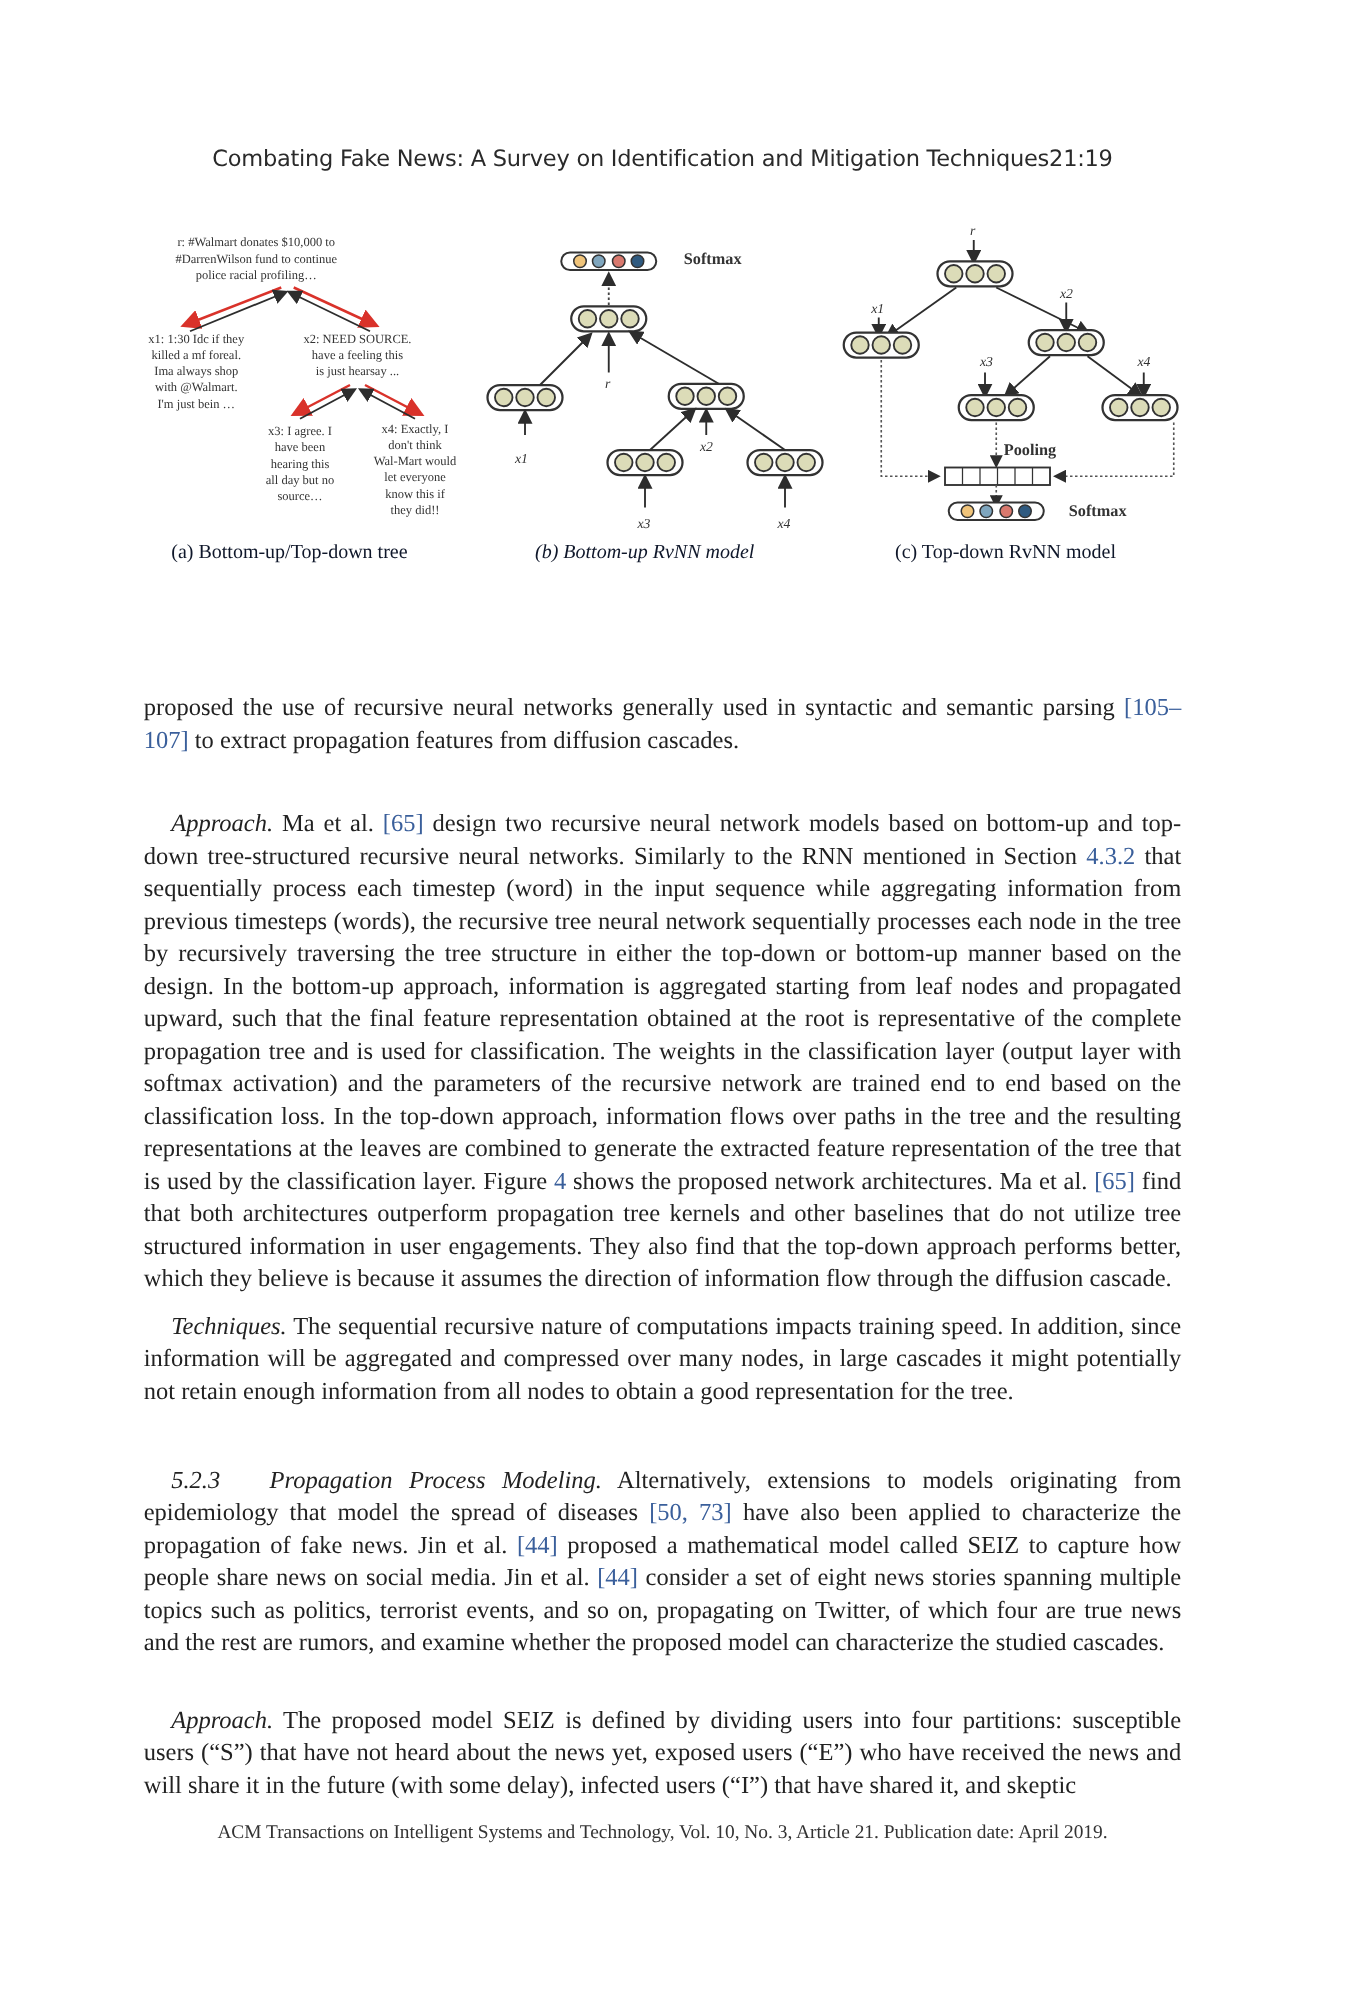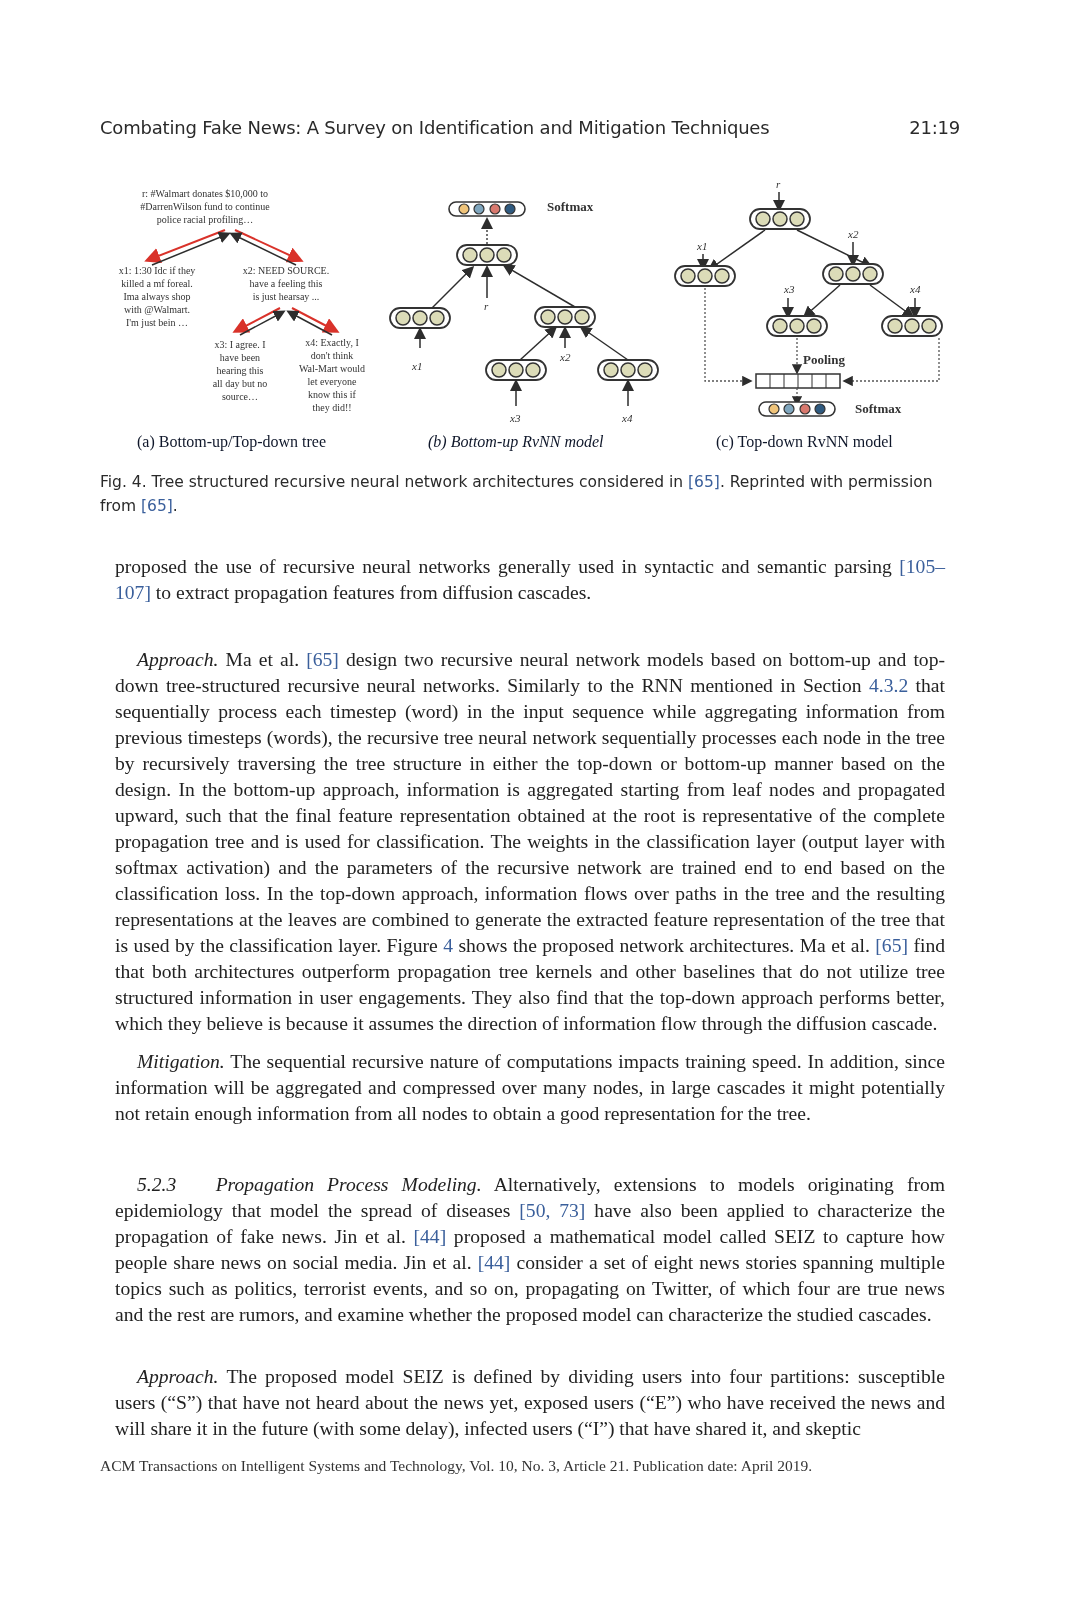--- a/index.html
+++ b/index.html
@@ -1,32 +1,32 @@
 <!DOCTYPE html>
 <html><head>
 <meta charset="utf-8">
 <style>
   html, body { margin:0; padding:0; background:#ffffff; }
   body { width:1080px; height:1600px; position:relative; overflow:hidden; color:#222; }
   .page { position:absolute; left:0; top:0; width:1080px; height:1600px; }
-  .header { position:absolute; left:100px; top:117px; width:860px; display:flex; justify-content:space-between;
+  .header { position:absolute; left:100px; top:117px; width:860px; display:flex; justify-content:center;
             font-family:"DejaVu Sans", sans-serif; font-size:18px; color:#2a2a2a; letter-spacing:-0.2px; }
   .fig { position:absolute; left:100px; top:178px; width:860px; height:280px; }
   .fig svg { position:absolute; left:0; top:0; }
   .fig text { font-family:"Liberation Serif", serif; fill:#333; }
   .subcap { position:absolute; top:433px; font-family:"Liberation Serif", serif; font-size:16px; color:#0f172a; }
   .caption { position:absolute; left:100px; top:470px; width:860px; font-family:"DejaVu Sans", sans-serif;
              font-size:15.5px; line-height:24px; color:#2a2a2a; }
   .body-text { position:absolute; left:100px; width:860px; font-family:"Liberation Serif", serif;
                font-size:19.6px; line-height:26px; color:#222; text-align:justify; }
   .body-text p { margin:15px; }
   .indent { text-indent:22px; }
   .ref { color:#3a5f9b; }
   .it { font-style:italic; }
-  .footer { position:absolute; left:100px; width:860px; top:1457px; text-align:left;
+  .footer { position:absolute; left:100px; width:860px; top:1457px; text-align:center;
             font-family:"Liberation Serif", serif; font-size:15.5px; color:#333; }
 </style>
 </head>
 <body>
 
 <div class="page">
 
   <div class="header">
     <span>Combating Fake News: A Survey on Identification and Mitigation Techniques</span>
     <span>21:19</span>
@@ -153,34 +153,31 @@
         <use href="#softmax" x="697" y="231"></use>
         <text x="755" y="235" font-size="13" font-weight="bold">Softmax</text>
       </g>
     </svg>
   </div>
 
   <span class="subcap" style="left:137px;">(a) Bottom-up/Top-down tree</span>
   <span class="subcap" style="left:428px;font-style:italic;">(b) Bottom-up RvNN model</span>
   <span class="subcap" style="left:716px;">(c) Top-down RvNN model</span>
 
-  <div class="caption">
-    <span>Fig. 4.  Tree structured recursive neural network architectures considered in </span><span class="ref">[65]</span><span>. Reprinted with permission from </span><span class="ref">[65]</span><span>.</span>
-  </div>
 
   <div class="body-text" style="top:539px;">
     <p><span>proposed the use of recursive neural networks generally used in syntactic and semantic parsing </span><span class="ref">[105–107]</span><span> to extract propagation features from diffusion cascades.</span></p>
   </div>
 
   <div class="body-text" style="top:632px;">
     <p class="indent"><span class="it">Approach.</span><span> Ma et al. </span><span class="ref">[65]</span><span> design two recursive neural network models based on bottom-up and top-down tree-structured recursive neural networks. Similarly to the RNN mentioned in Section </span><span class="ref">4.3.2</span><span> that sequentially process each timestep (word) in the input sequence while aggregating information from previous timesteps (words), the recursive tree neural network sequentially processes each node in the tree by recursively traversing the tree structure in either the top-down or bottom-up manner based on the design. In the bottom-up approach, information is aggregated starting from leaf nodes and propagated upward, such that the final feature representation obtained at the root is representative of the complete propagation tree and is used for classification. The weights in the classification layer (output layer with softmax activation) and the parameters of the recursive network are trained end to end based on the classification loss. In the top-down approach, information flows over paths in the tree and the resulting representations at the leaves are combined to generate the extracted feature representation of the tree that is used by the classification layer. Figure </span><span class="ref">4</span><span> shows the proposed network architectures. Ma et al. </span><span class="ref">[65]</span><span> find that both architectures outperform propagation tree kernels and other baselines that do not utilize tree structured information in user engagements. They also find that the top-down approach performs better, which they believe is because it assumes the direction of information flow through the diffusion cascade.</span></p>
   </div>
 
   <div class="body-text" style="top:1034px;">
-    <p class="indent"><span class="it">Mitigation.</span><span> The sequential recursive nature of computations impacts training speed. In addition, since information will be aggregated and compressed over many nodes, in large cascades it might potentially not retain enough information from all nodes to obtain a good representation for the tree.</span></p>
+    <p class="indent"><span class="it">Techniques.</span><span> The sequential recursive nature of computations impacts training speed. In addition, since information will be aggregated and compressed over many nodes, in large cascades it might potentially not retain enough information from all nodes to obtain a good representation for the tree.</span></p>
   </div>
 
   <div class="body-text" style="top:1157px;">
     <p class="indent"><span class="it">5.2.3</span>&nbsp;&nbsp;&nbsp;<span class="it">Propagation Process Modeling.</span><span> Alternatively, extensions to models originating from epidemiology that model the spread of diseases </span><span class="ref">[50, 73]</span><span> have also been applied to characterize the propagation of fake news. Jin et al. </span><span class="ref">[44]</span><span> proposed a mathematical model called SEIZ to capture how people share news on social media. Jin et al. </span><span class="ref">[44]</span><span> consider a set of eight news stories spanning multiple topics such as politics, terrorist events, and so on, propagating on Twitter, of which four are true news and the rest are rumors, and examine whether the proposed model can characterize the studied cascades.</span></p>
   </div>
 
   <div class="body-text" style="top:1349px;">
     <p class="indent"><span class="it">Approach.</span><span> The proposed model SEIZ is defined by dividing users into four partitions: susceptible users (“S”) that have not heard about the news yet, exposed users (“E”) who have received the news and will share it in the future (with some delay), infected users (“I”) that have shared it, and skeptic</span></p>
   </div>
 

